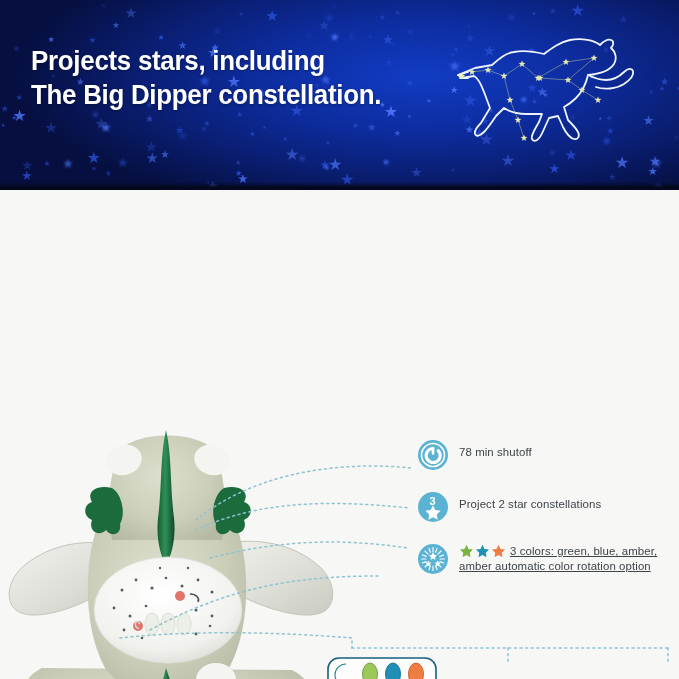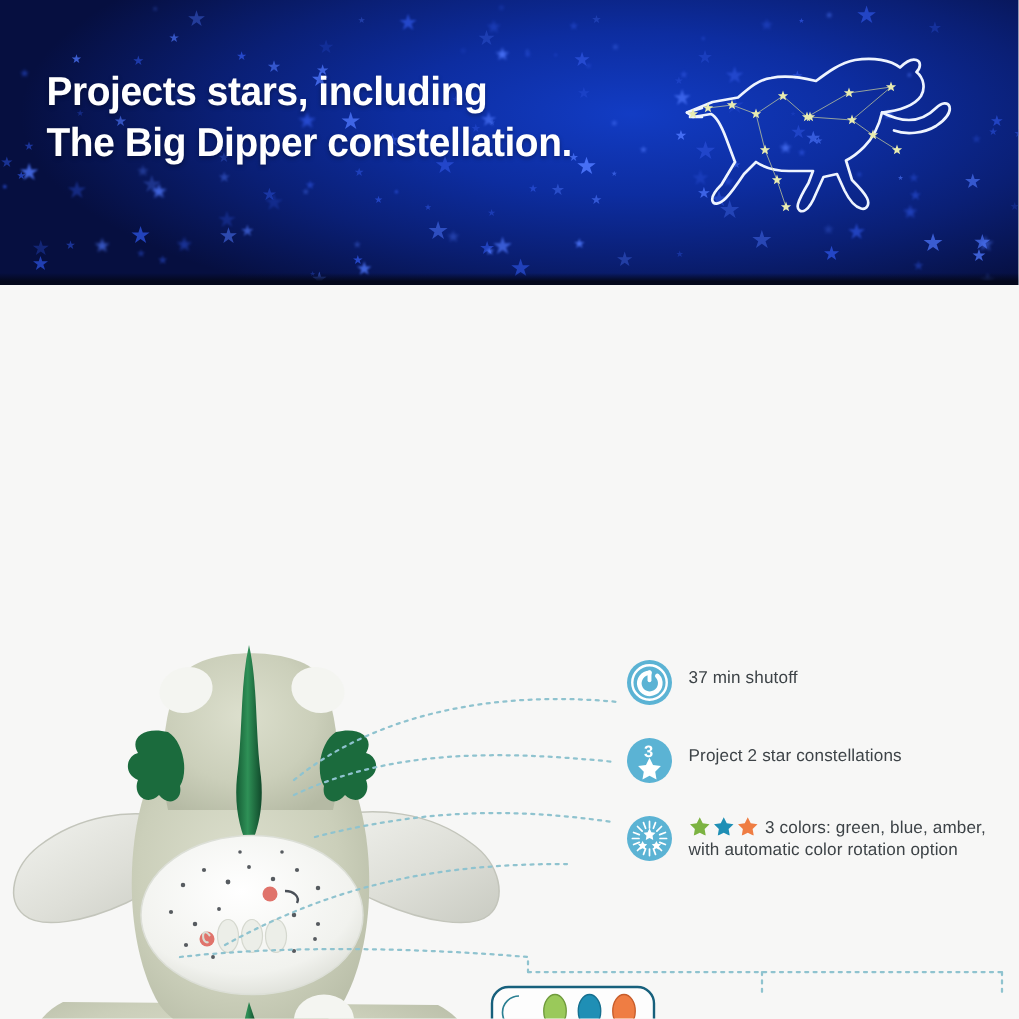--- a/index.html
+++ b/index.html
@@ -50,21 +50,21 @@
   .leaders{position:absolute;left:0;top:190px;width:679px;height:489px;pointer-events:none;}
 
   
   .features{position:absolute;left:418px;top:250px;width:256px;}
   .feature-row{display:flex;align-items:flex-start;margin-bottom:22px;}
   .feat-icon{width:30px;height:30px;flex:0 0 30px;margin-right:11px;}
   .feat-text{
     font-size:11.4px;line-height:15px;color:#3d4347;padding-top:5px;
     letter-spacing:.1px;
   }
-  .feat-text.two{padding-top:0px;}
+  .feat-text.two{padding-top:0px;text-decoration:underline;}
   .inline-stars{display:inline-block;vertical-align:-2px;margin-right:3px;}
 
   
   .instructions{position:absolute;left:312px;top:456px;width:367px;height:125px;}
 </style>
 </head>
 <body>
 
 <div id="page">
 
@@ -382,21 +382,21 @@
 
     <div class="features">
 
       <div class="feature-row">
         <svg class="feat-icon" viewBox="0 0 30 30">
           <circle cx="15" cy="15" r="15" fill="#5bb3d4"></circle>
           <circle cx="15" cy="15" r="11.5" fill="none" stroke="#ffffff" stroke-width="1.6"></circle>
           <path d="M15 8.5 A7 7 0 1 0 20.2 10.6" fill="none" stroke="#ffffff" stroke-width="3.1" stroke-linecap="round"></path>
           <rect x="13.7" y="6.8" width="2.6" height="8" rx="1.3" fill="#ffffff"></rect>
         </svg>
-        <div class="feat-text">37 min shutoff</div>
+        <div class="feat-text">78 min shutoff</div>
       </div>
 
       <div class="feature-row">
         <svg class="feat-icon" viewBox="0 0 30 30">
           <circle cx="15" cy="15" r="15" fill="#5bb3d4"></circle>
           <path d="M15 13.2 l2.35 4.76 5.25 .76 -3.8 3.7 .9 5.23 -4.7 -2.47 -4.7 2.47 .9 -5.23 -3.8 -3.7 5.25 -.76z" fill="#ffffff"></path>
           <text x="11.4" y="12.6" font-family="Liberation Sans, sans-serif" font-size="11" font-weight="bold" fill="#ffffff">3</text>
         </svg>
         <div class="feat-text">Project 2 star constellations</div>
       </div>
@@ -416,21 +416,21 @@
             <path d="M10.4 16.6 l.95 1.93 2.13 .31 -1.54 1.5 .36 2.12 -1.9 -1 -1.9 1 .36 -2.12 -1.54 -1.5 2.13 -.31z"></path>
             <path d="M19.6 16.6 l.95 1.93 2.13 .31 -1.54 1.5 .36 2.12 -1.9 -1 -1.9 1 .36 -2.12 -1.54 -1.5 2.13 -.31z"></path>
           </g>
         </svg>
         <div class="feat-text two">
           <svg class="inline-stars" width="48" height="13" viewBox="0 0 48 13">
             <path d="M7.5 .8 l2 4.1 4.5 .65 -3.25 3.17 .77 4.5 -4.02 -2.12 -4.02 2.12 .77 -4.5 -3.25 -3.17 4.5 -.65z" fill="#7cb342"></path>
             <path d="M23.5 .8 l2 4.1 4.5 .65 -3.25 3.17 .77 4.5 -4.02 -2.12 -4.02 2.12 .77 -4.5 -3.25 -3.17 4.5 -.65z" fill="#1f8fb5"></path>
             <path d="M39.5 .8 l2 4.1 4.5 .65 -3.25 3.17 .77 4.5 -4.02 -2.12 -4.02 2.12 .77 -4.5 -3.25 -3.17 4.5 -.65z" fill="#ef7d43"></path>
           </svg><span>3 colors: green, blue, amber,</span><br>
-          <span>with automatic color rotation option</span>
+          <span>amber automatic color rotation option</span>
         </div>
       </div>
     </div>
 
     <div class="instructions">
 
       <svg width="367" height="125" viewBox="0 0 367 125" style="position:absolute;left:0;top:0;">
 
         <g>
           <rect x="16" y="12" width="108" height="39" rx="11" ry="11" fill="#fdfdfd" stroke="#17607c" stroke-width="1.6"></rect>

